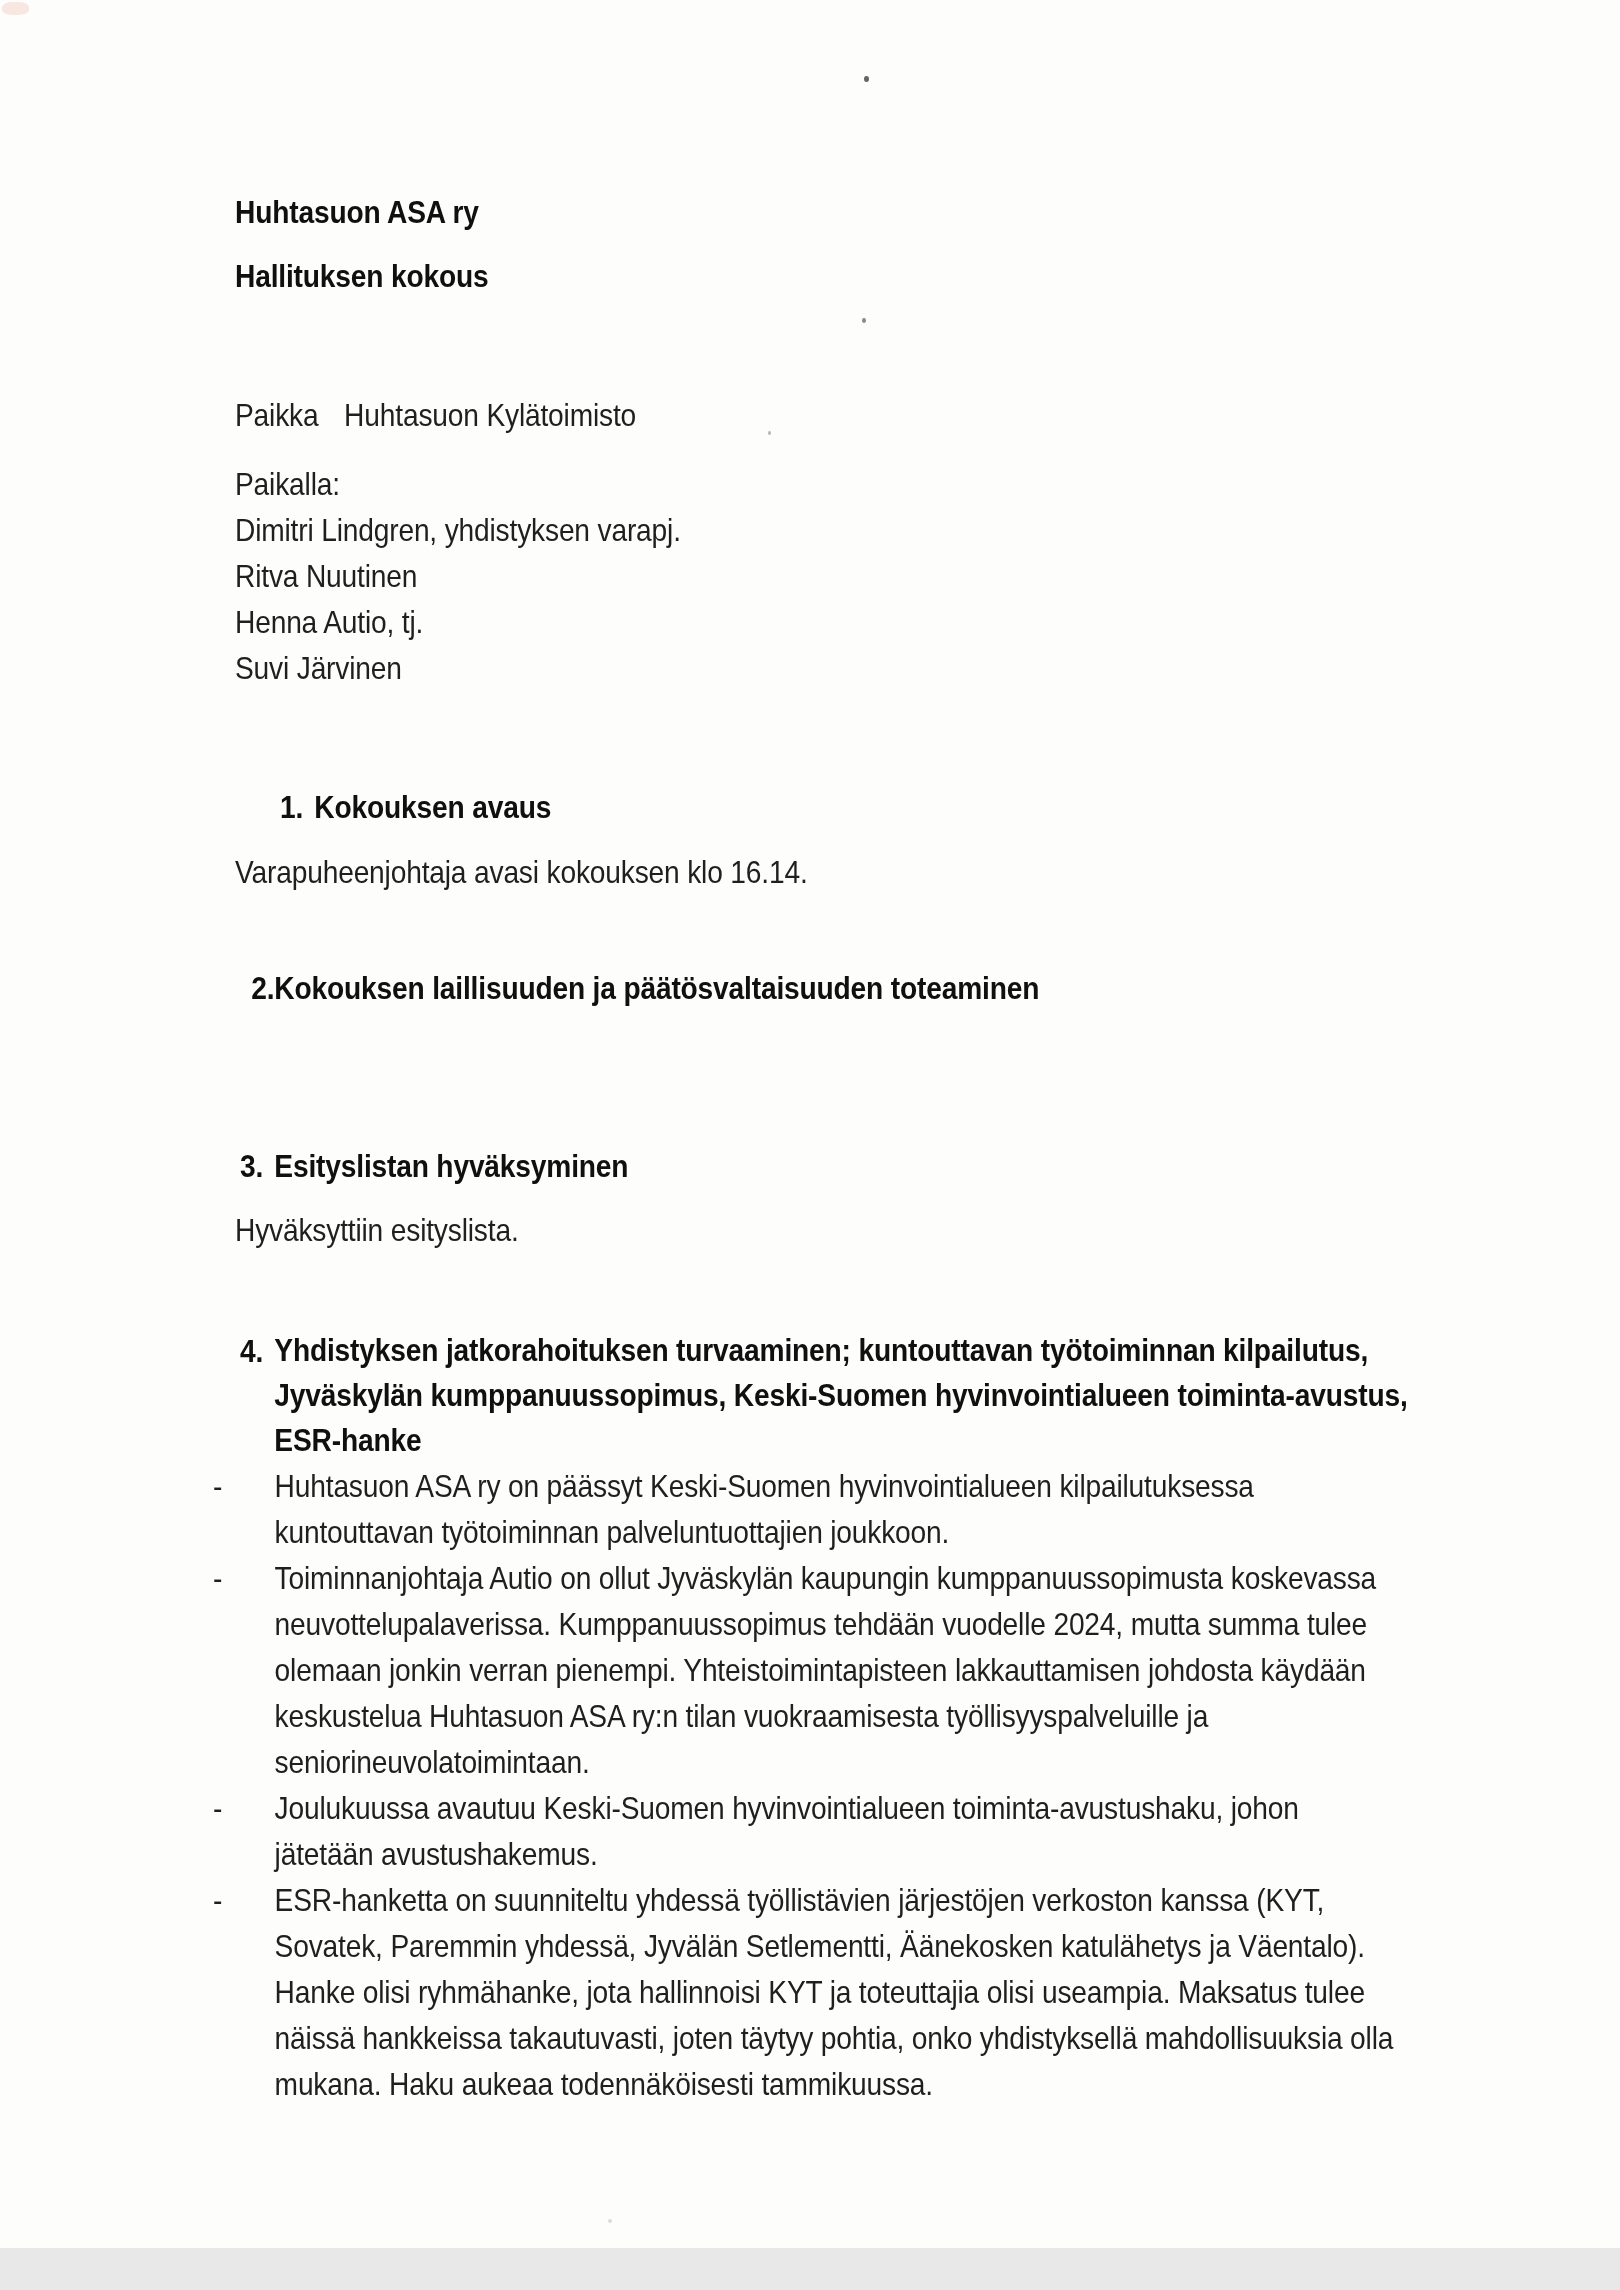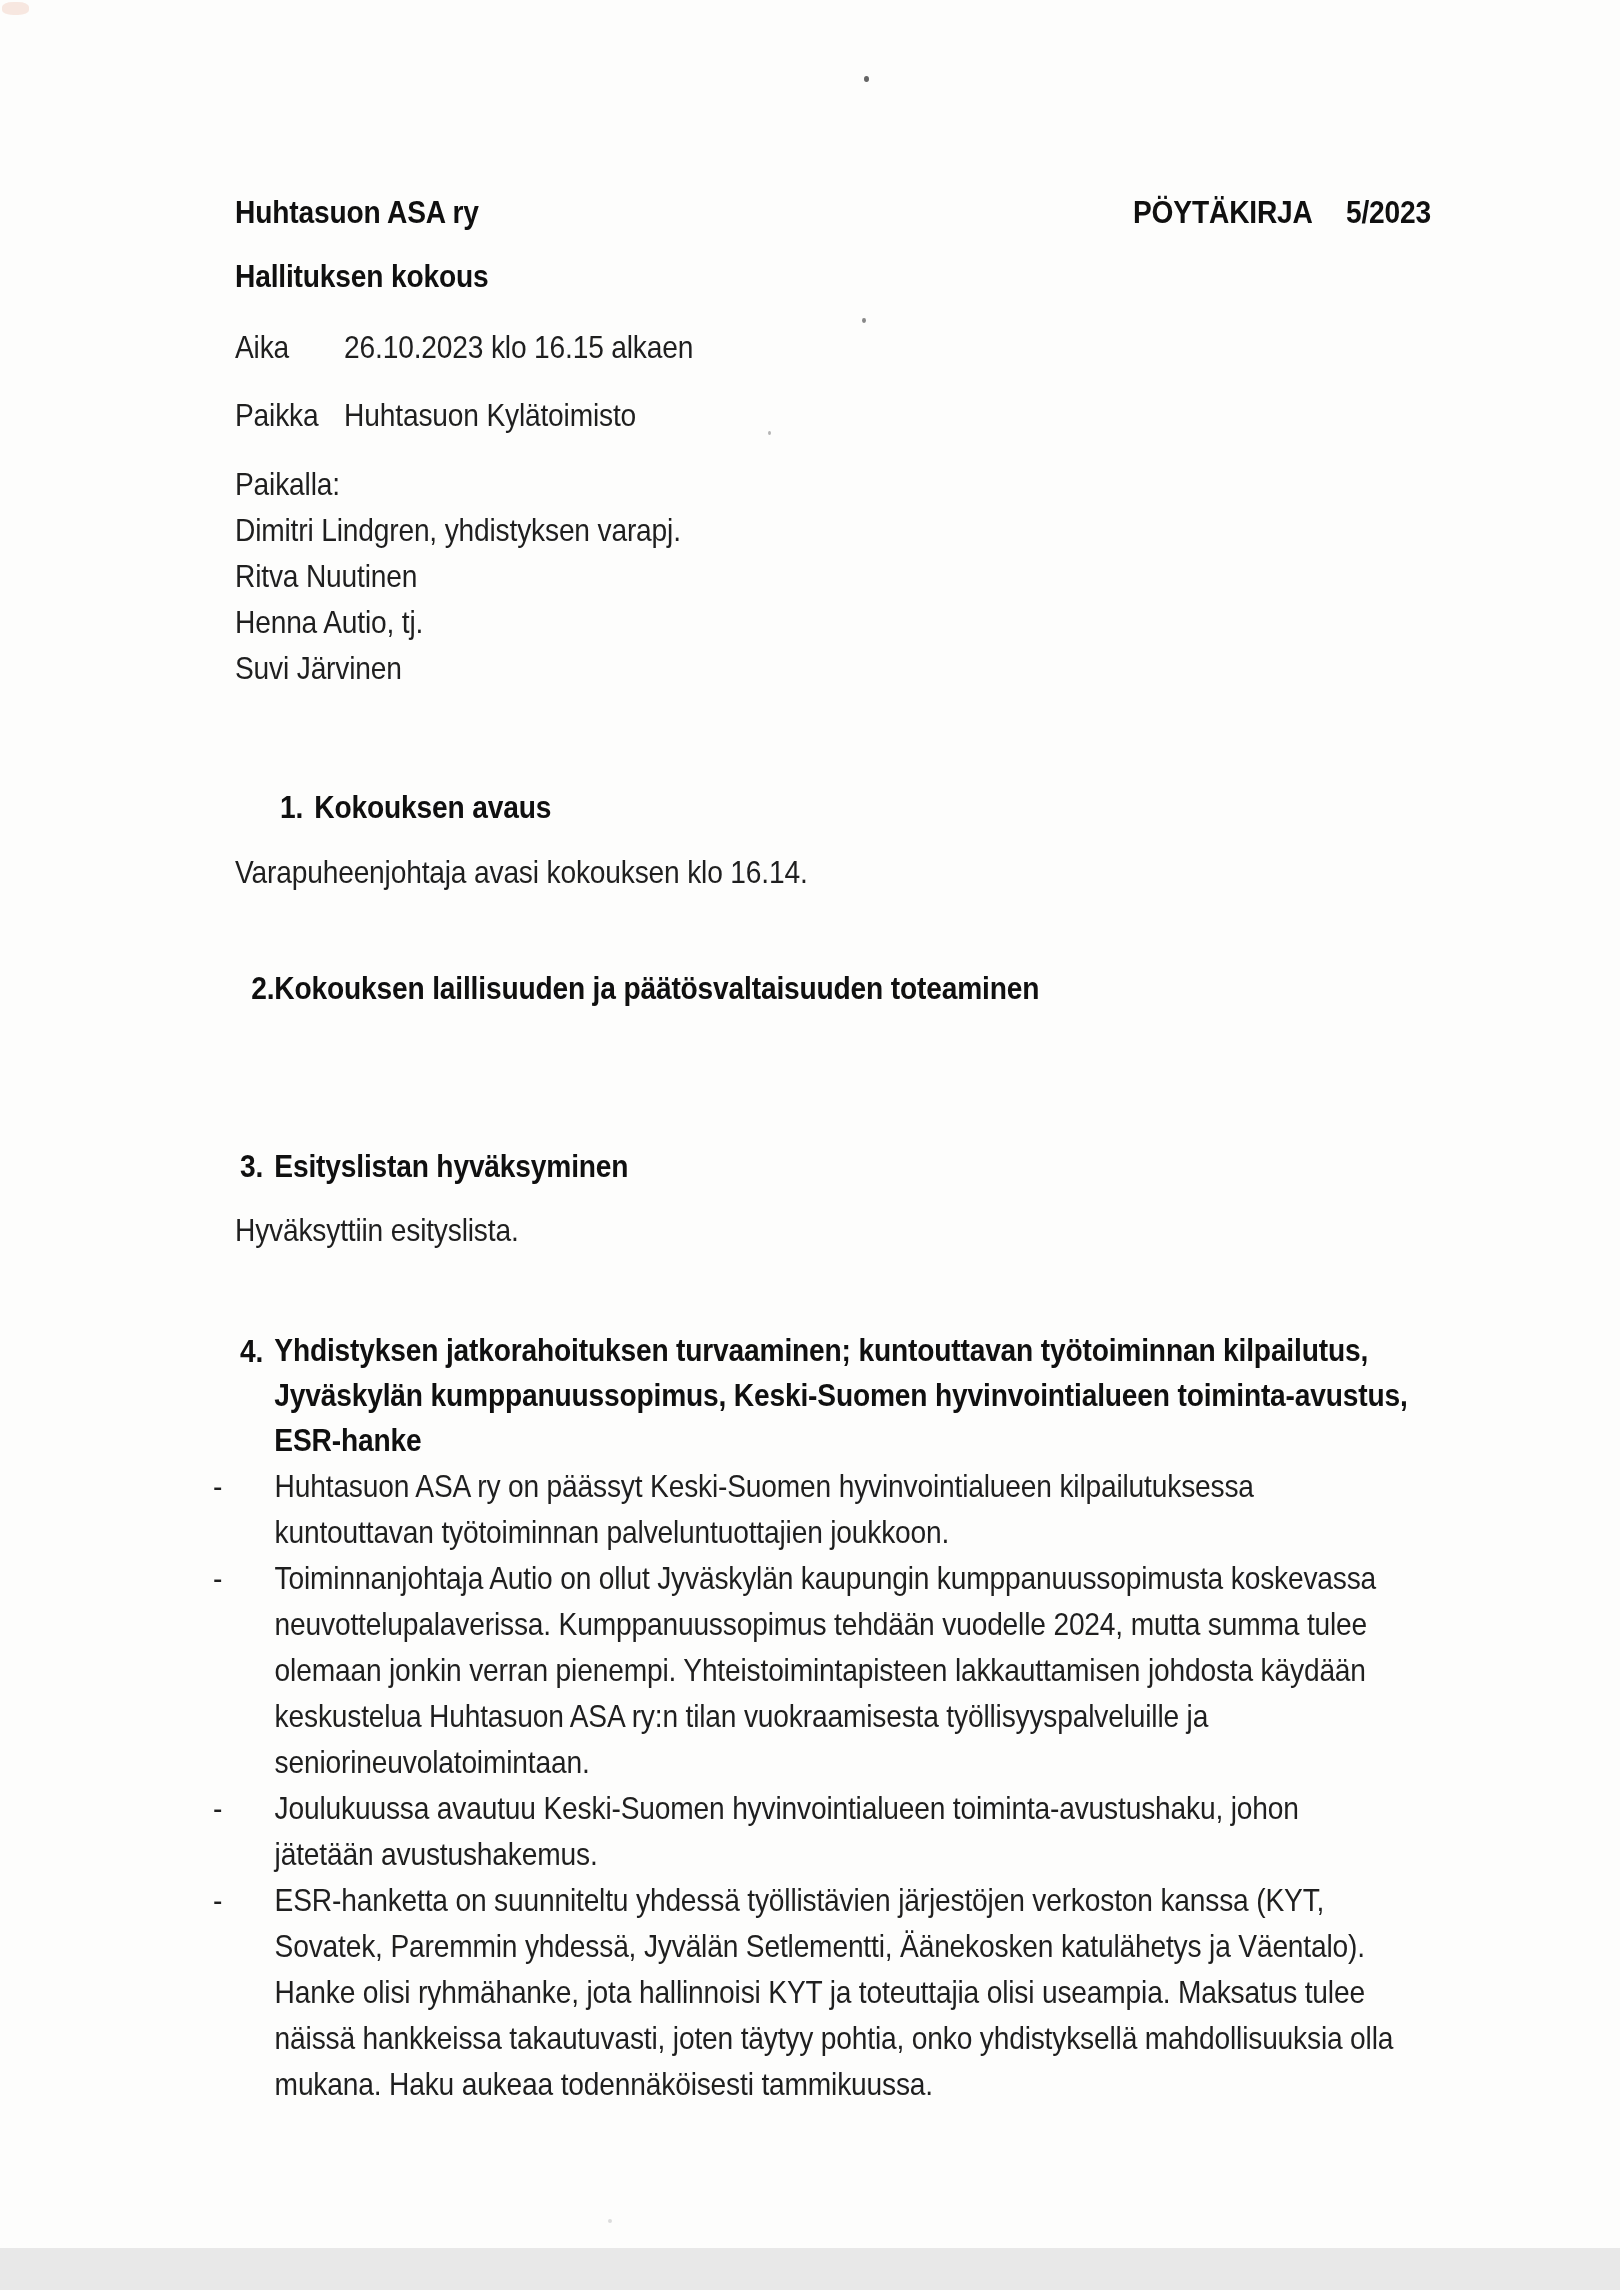--- a/index.html
+++ b/index.html
@@ -56,36 +56,25 @@
   <div class="artifact a1"></div>
   <div class="artifact a2"></div>
   <div class="artifact a3"></div>
   <div class="artifact a4"></div>
   <div class="artifact a5"></div>
   <div class="artifact a6"></div>
 
   <div class="abs" style="left:235px; top:189px;">
     <span class="tx b">Huhtasuon ASA ry</span>
   </div>
-  <div class="abs" style="left:1133px; top:189px;">
-    <span class="tx">
-      <span class="b">PÖYTÄKIRJA</span>
-      <span class="b doc-number">5/2023</span>
-    </span>
-  </div>
 
   <div class="abs" style="left:235px; top:253px;">
     <span class="tx b">Hallituksen kokous</span>
   </div>
 
-  <div class="abs" style="left:235px; top:324px;">
-    <span class="tx">
-      <span class="meta-label">Aika</span><span>26.10.2023 klo 16.15 alkaen</span>
-    </span>
-  </div>
   <div class="abs" style="left:235px; top:392px;">
     <span class="tx">
       <span class="meta-label">Paikka</span><span>Huhtasuon Kylätoimisto</span>
     </span>
   </div>
 
   <div class="abs attendees-block" style="left:235px; top:461px;">
     <span class="tx blk">Paikalla:</span>
     <span class="tx blk">Dimitri Lindgren, yhdistyksen varapj.</span>
     <span class="tx blk">Ritva Nuutinen</span>

